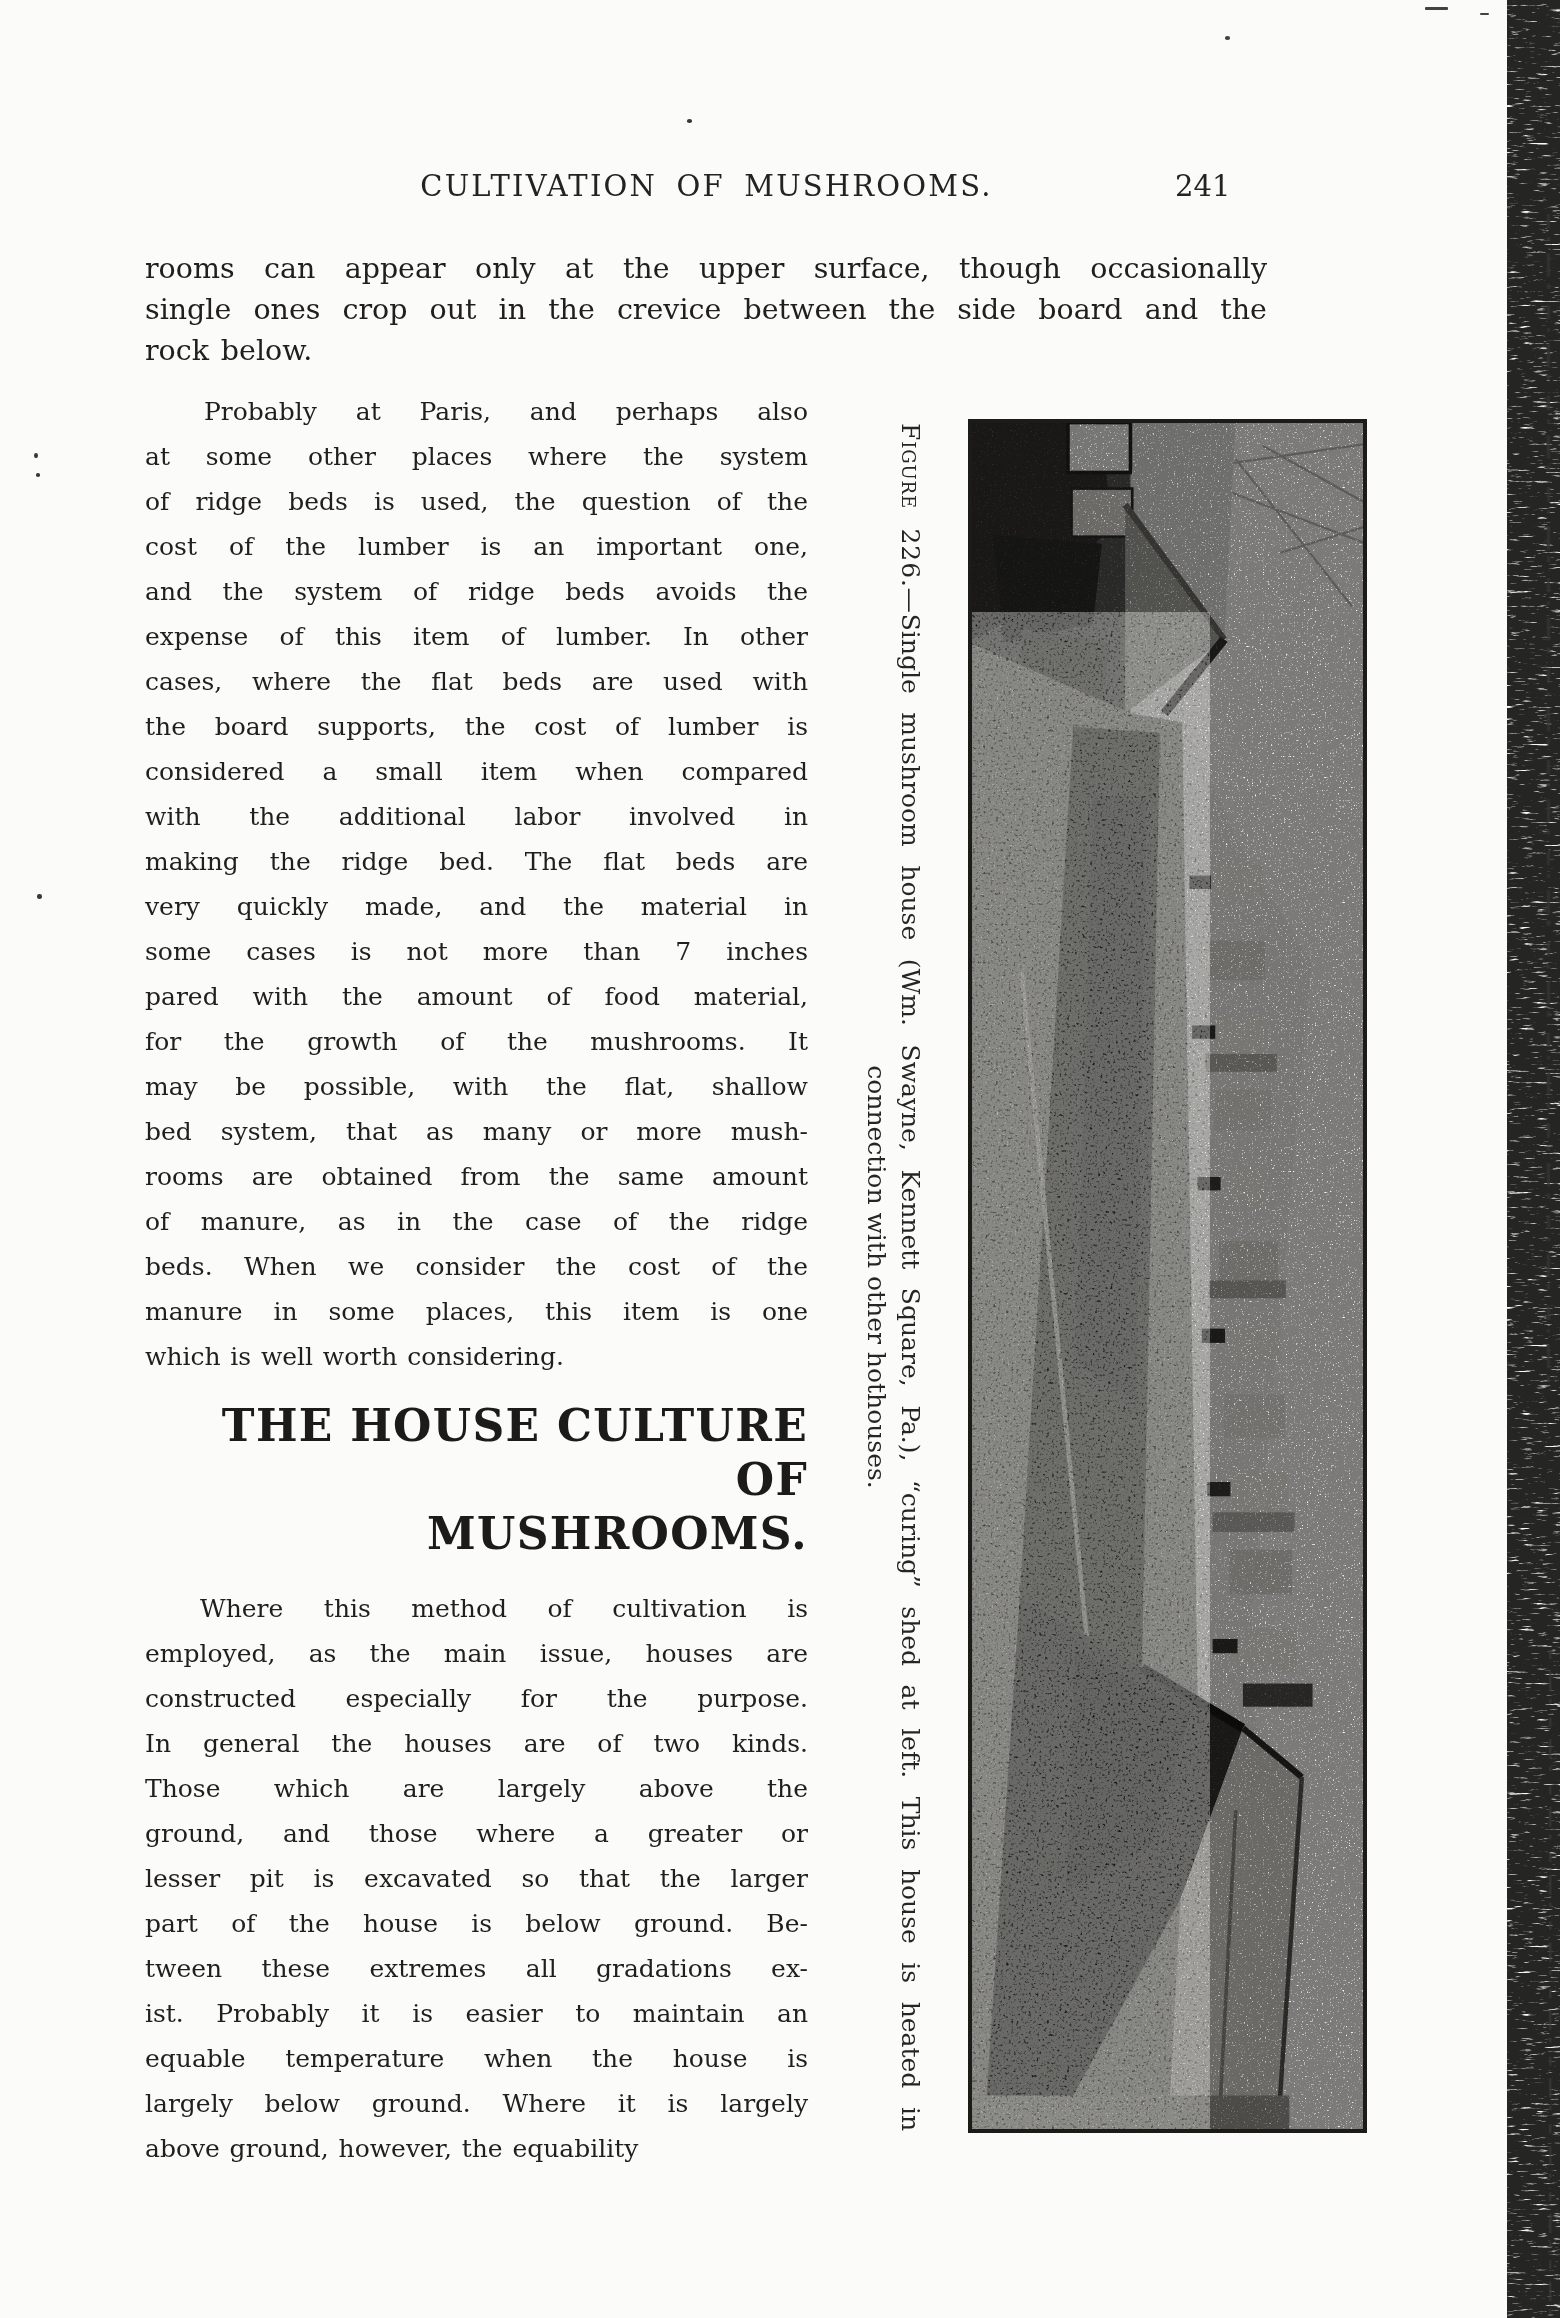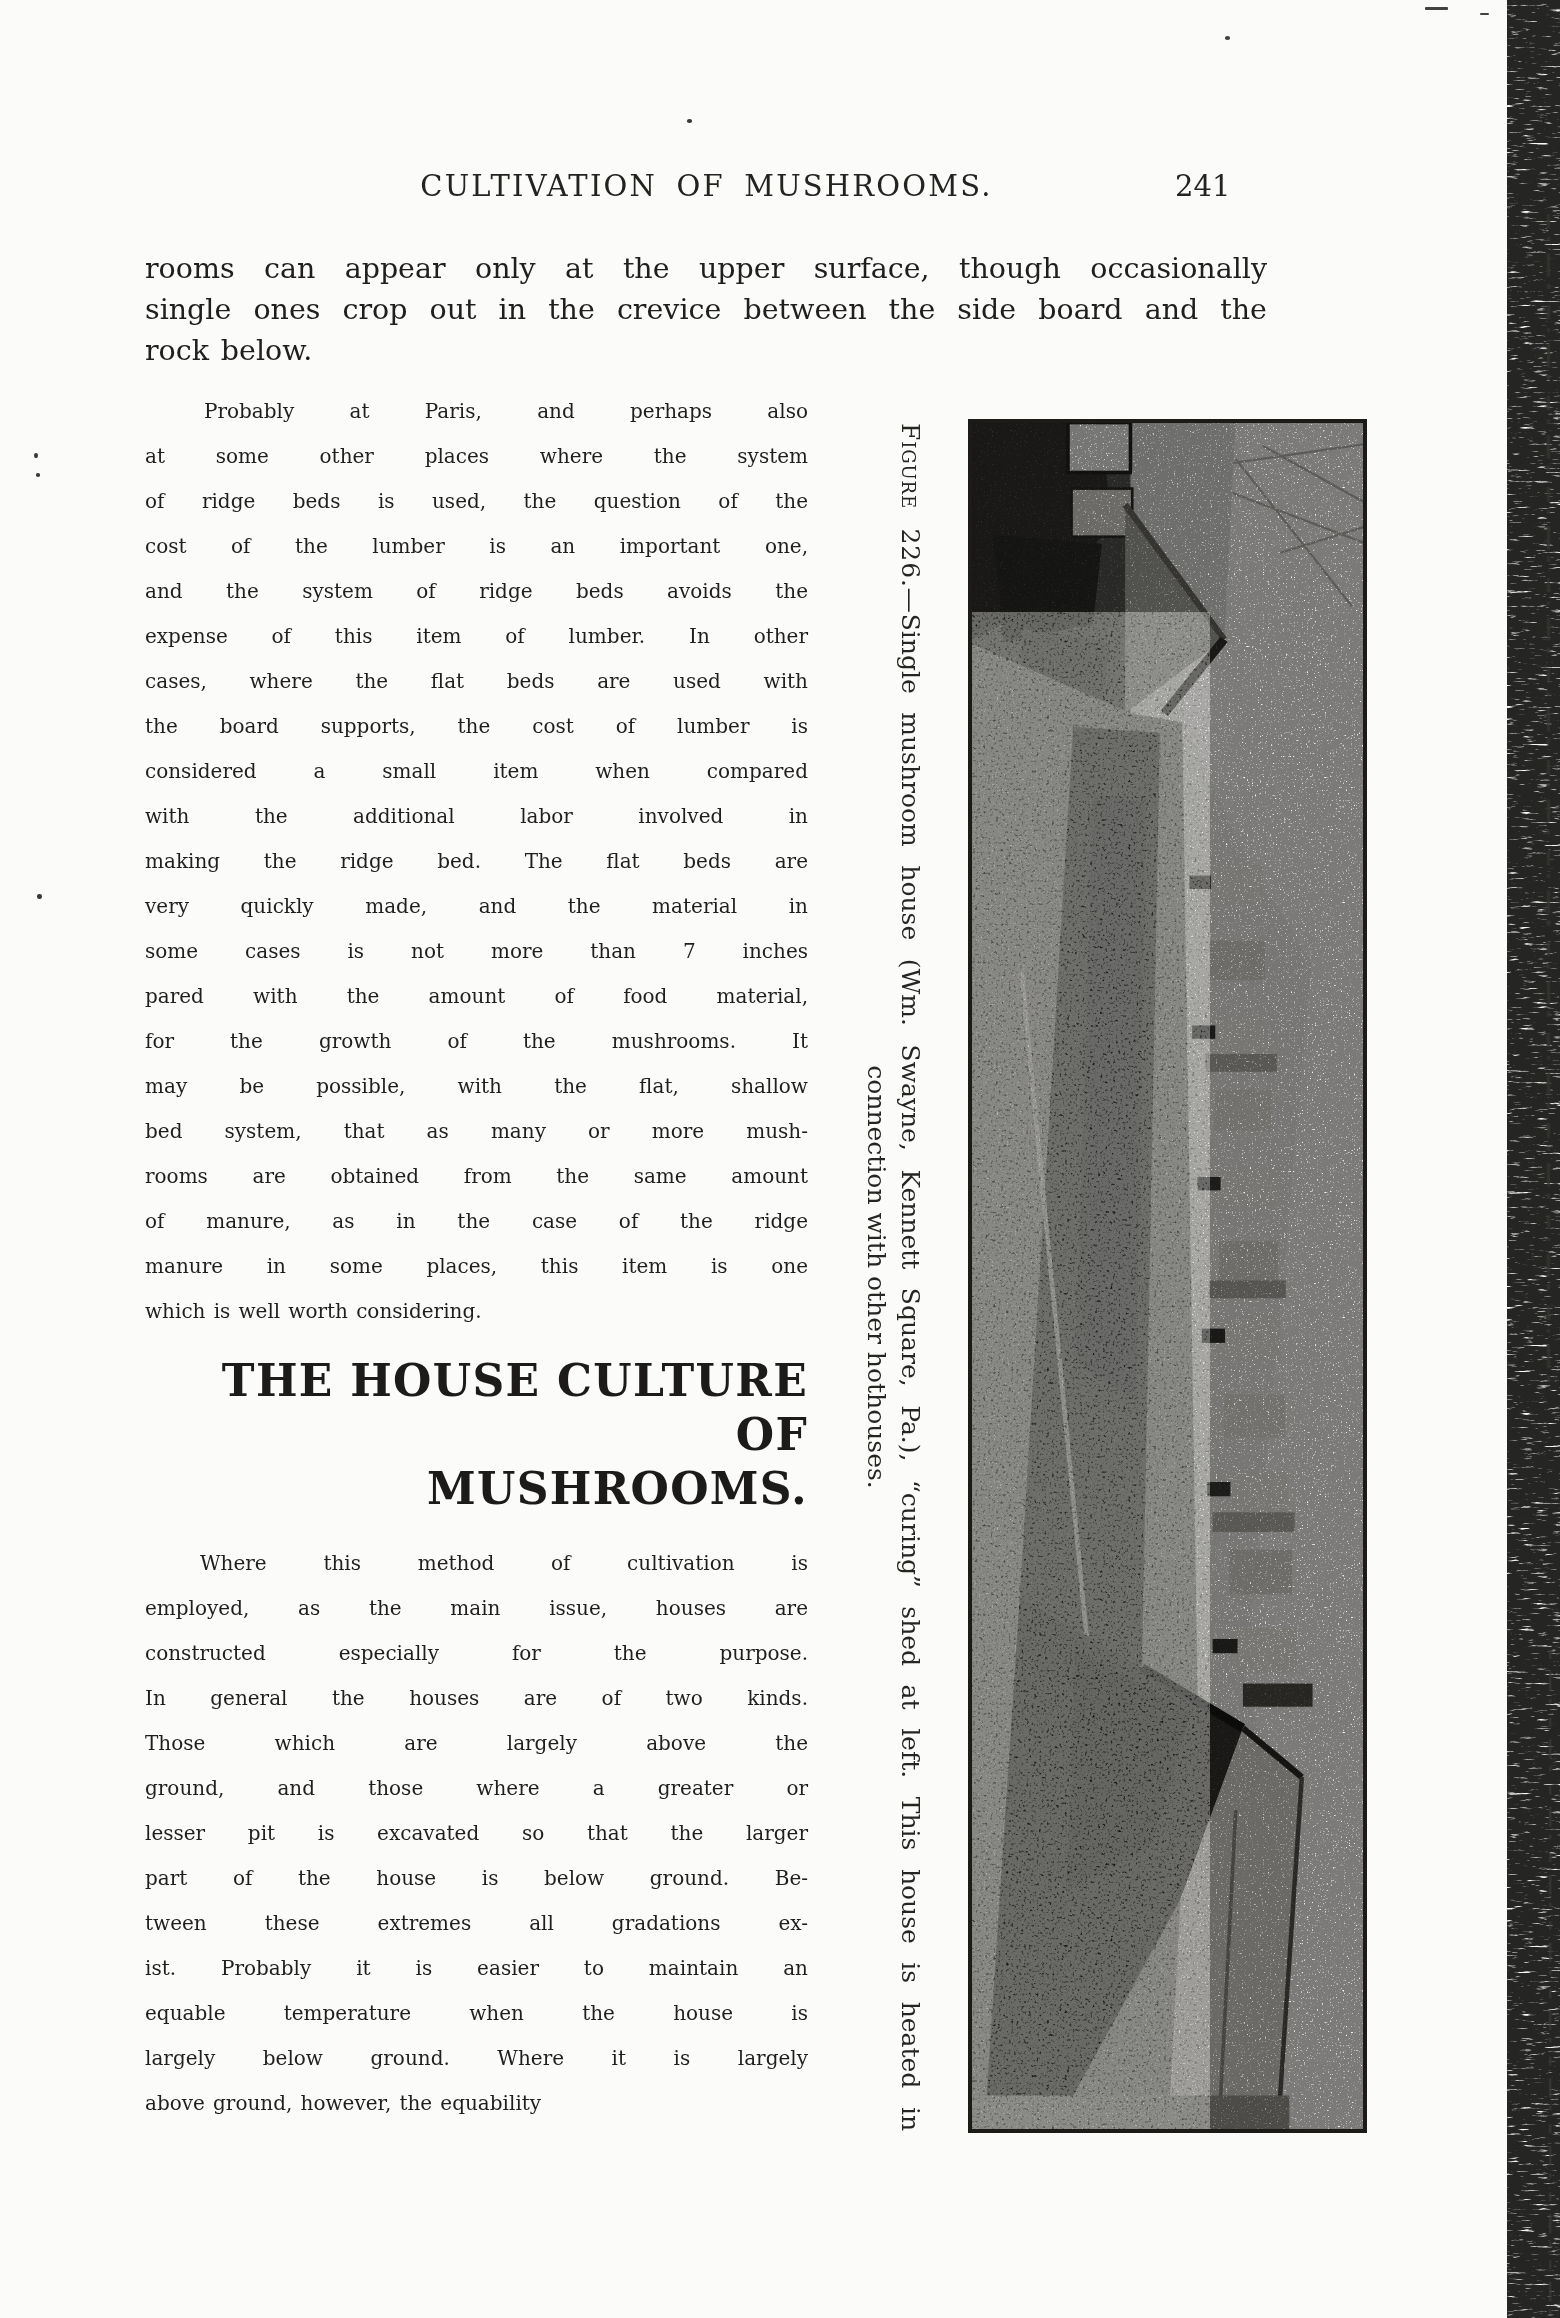--- a/index.html
+++ b/index.html
@@ -23,21 +23,21 @@
   }
 
   
   .intro{
     position:absolute;left:145px;top:248px;width:1122px;
     font-size:28.5px;line-height:41px;word-spacing:2.7px;
   }
   .leftcol{
     position:absolute;left:145px;top:389px;width:663px;
   }
-  .para{font-size:20px;line-height:45px;word-spacing:1.8px;}
+  .para{font-size:25px;line-height:45px;word-spacing:1.8px;}
   .tline{text-align:justify;text-align-last:justify;white-space:nowrap;}
   .tline.noj{text-align:left;text-align-last:left;}
   .sec-heading{
     margin-top:19.6px;text-align:right;font-weight:bold;
     font-size:44px;line-height:54px;letter-spacing:1.3px;color:#1c1b19;
   }
   .para2{margin-top:25px;}
 
   
   .caption-rot{
@@ -95,20 +95,21 @@
         <div class="tline">with the additional labor involved in</div>
         <div class="tline">making the ridge bed. The flat beds are</div>
         <div class="tline">very quickly made, and the material in</div>
         <div class="tline">some cases is not more than 7 inches</div>
         <div class="tline">pared with the amount of food material,</div>
         <div class="tline">for the growth of the mushrooms. It</div>
         <div class="tline">may be possible, with the flat, shallow</div>
         <div class="tline">bed system, that as many or more mush-</div>
         <div class="tline">rooms are obtained from the same amount</div>
         <div class="tline">of manure, as in the case of the ridge</div>
+        <div class="tline">beds. When we consider the cost of the</div>
         <div class="tline">manure in some places, this item is one</div>
         <div class="tline noj">which is well worth considering.</div>
       </div>
 
     <div class="sec-heading">
       <div>THE HOUSE CULTURE OF</div>
       <div>MUSHROOMS.</div>
     </div>
 
     <div class="para para2">

